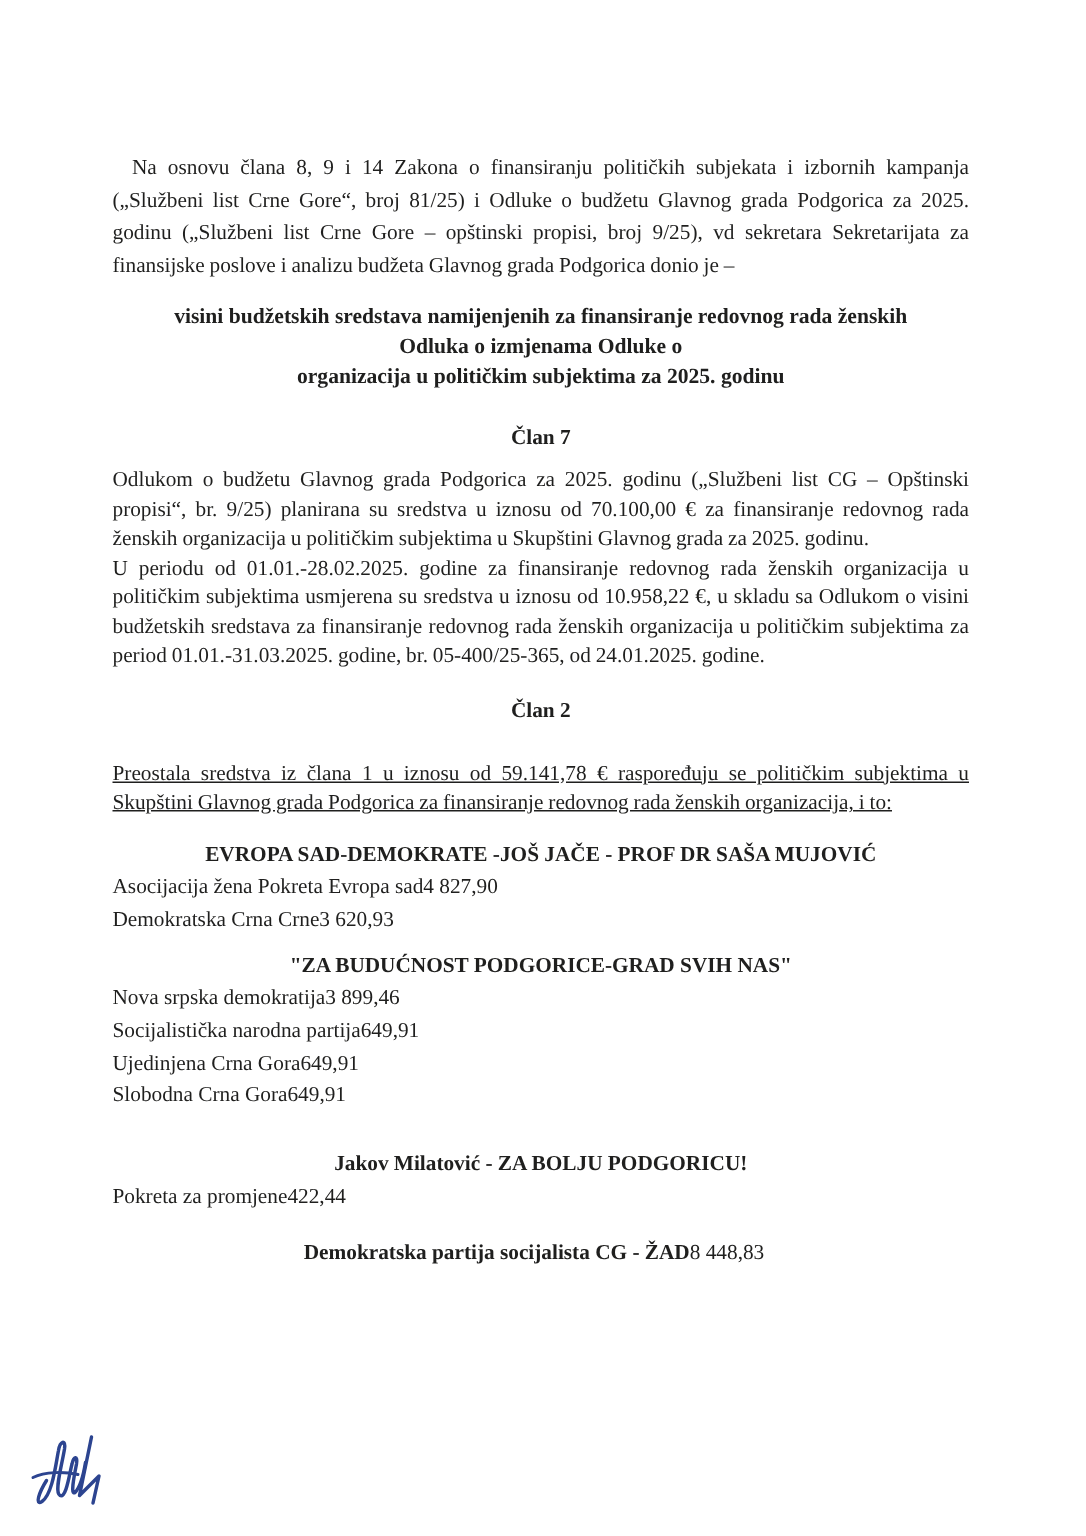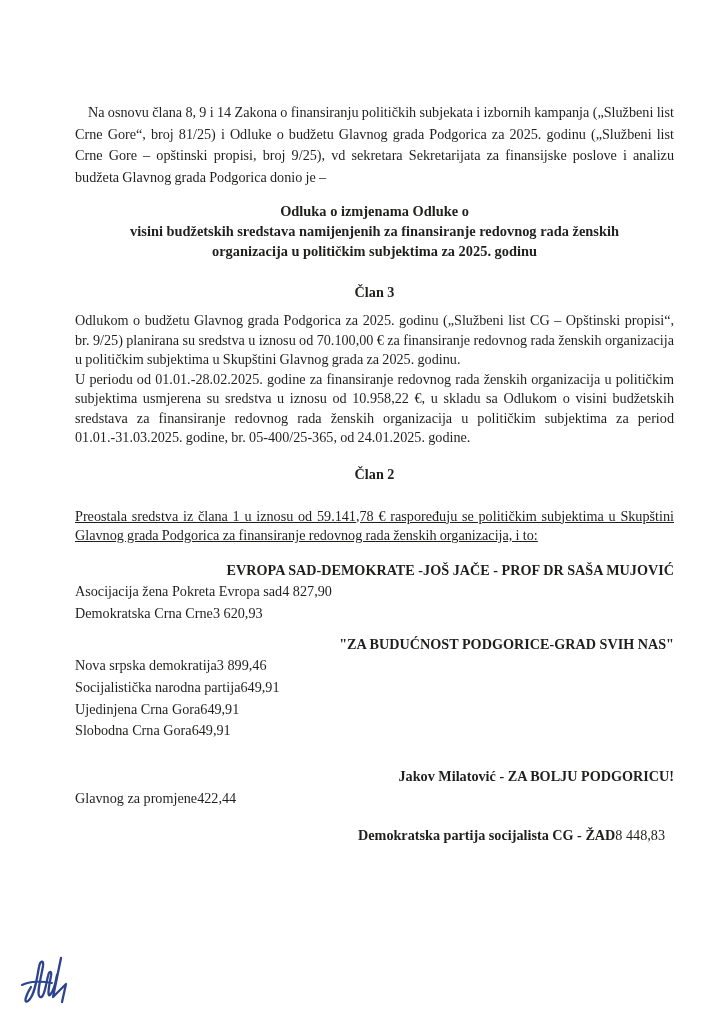--- a/index.html
+++ b/index.html
@@ -7,21 +7,21 @@
     position: relative;
     width: 724px;
     height: 1024px;
     margin: 0 auto;
     background: #ffffff;
     font-family: "Liberation Serif", "DejaVu Serif", serif;
     color: #1f1f1e;
     overflow: hidden;
   }
   .content {
-    padding: 102px 50px 0 75px;
+    padding: 102px 78px 0 75px;
     font-size: 14.2px;
   }
   .intro {
     margin: 0;
     line-height: 21.5px;
     text-align: justify;
     text-indent: 13px;
     word-spacing: -0.3px;
   }
   .doc-title {
@@ -42,21 +42,21 @@
     margin: 0;
     line-height: 19.5px;
     text-align: justify;
     word-spacing: -0.3px;
   }
   .p-art1a { margin-top: 9px; }
   .p-art2  { margin-top: 23px; text-decoration: underline; }
   .alloc { margin-top: 14px; }
   .group-head {
     display: flex;
-    justify-content: flex-end;
+    justify-content: center;
     align-items: baseline;
     font-weight: 700;
     line-height: 21.5px;
   }
   .group-head .amount { font-weight: 400; }
   .alloc-row {
     display: flex;
     align-items: baseline;
     line-height: 21.8px;
   }
@@ -77,26 +77,26 @@
 </style>
 </head>
 <body>
 
 <div class="page">
   <div class="content">
 
     <p class="intro">Na osnovu člana 8, 9 i 14 Zakona o finansiranju političkih subjekata i izbornih kampanja („Službeni list Crne Gore“, broj 81/25) i Odluke o budžetu Glavnog grada Podgorica za 2025. godinu („Službeni list Crne Gore – opštinski propisi, broj 9/25), vd sekretara Sekretarijata za finansijske poslove i analizu budžeta Glavnog grada Podgorica donio je –</p>
 
     <h1 class="doc-title">
+      <div>visini budžetskih sredstava namijenjenih za finansiranje redovnog rada ženskih</div>
       <div>Odluka o izmjenama Odluke o</div>
-      <div>visini budžetskih sredstava namijenjenih za finansiranje redovnog rada ženskih</div>
       <div>organizacija u političkim subjektima za 2025. godinu</div>
     </h1>
 
-    <div class="clan clan-1">Član 3</div>
+    <div class="clan clan-1">Član 7</div>
 
     <p class="para p-art1a">Odlukom o budžetu Glavnog grada Podgorica za 2025. godinu („Službeni list CG – Opštinski propisi“, br. 9/25) planirana su sredstva u iznosu od 70.100,00 € za finansiranje redovnog rada ženskih organizacija u političkim subjektima u Skupštini Glavnog grada za 2025. godinu.</p>
     <p class="para">U periodu od 01.01.-28.02.2025. godine za finansiranje redovnog rada ženskih organizacija u političkim subjektima usmjerena su sredstva u iznosu od 10.958,22 €, u skladu sa Odlukom o visini budžetskih sredstava za finansiranje redovnog rada ženskih organizacija u političkim subjektima za period 01.01.-31.03.2025. godine, br. 05-400/25-365, od 24.01.2025. godine.</p>
 
     <div class="clan clan-2">Član 2</div>
 
     <p class="para p-art2">Preostala sredstva iz člana 1 u iznosu od 59.141,78 € raspoređuju se političkim subjektima u Skupštini Glavnog grada Podgorica za finansiranje redovnog rada ženskih organizacija, i to:</p>
 
     <section class="alloc">
 
@@ -134,21 +134,21 @@
           <span>Slobodna Crna Gora</span>
           <span class="amount">649,91</span>
         </div>
       </div>
 
       <div class="group g3">
         <div class="group-head">
           <span>Jakov Milatović - ZA BOLJU PODGORICU!</span>
         </div>
         <div class="alloc-row">
-          <span>Glavnog za promjene</span>
+          <span>Pokreta za promjene</span>
           <span class="amount">422,44</span>
         </div>
       </div>
 
       <div class="group g4">
         <div class="group-head">
           <span>Demokratska partija socijalista CG - ŽAD</span>
           <span class="amount">8 448,83</span>
         </div>
       </div>

